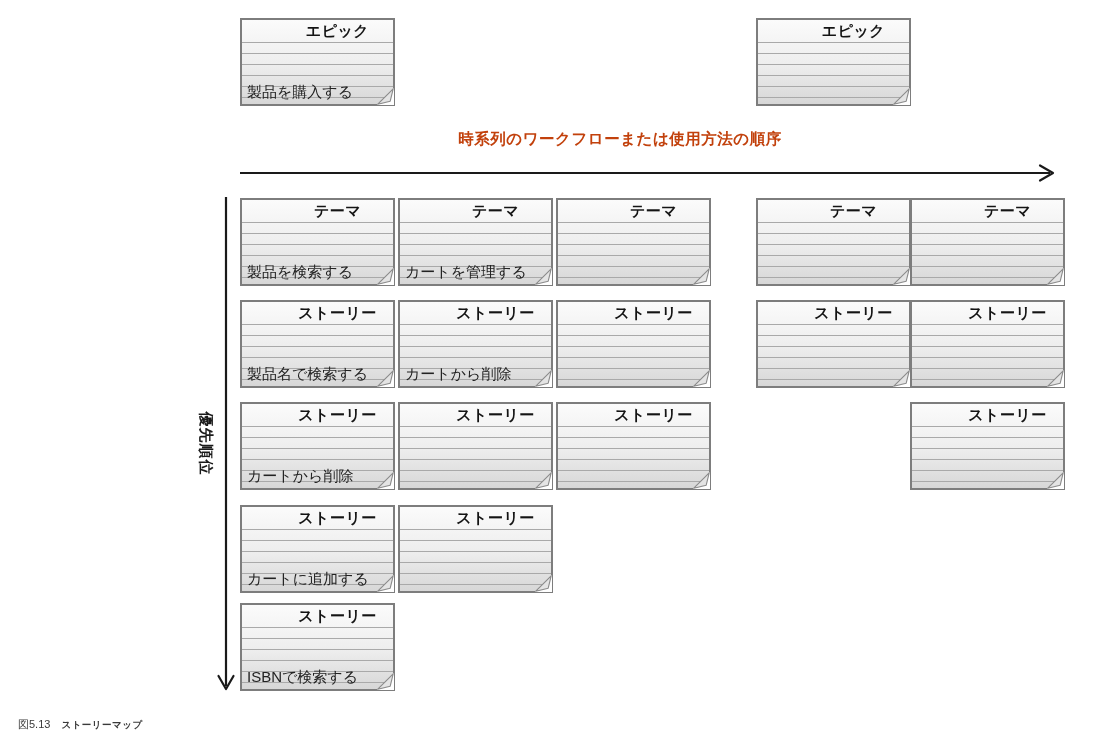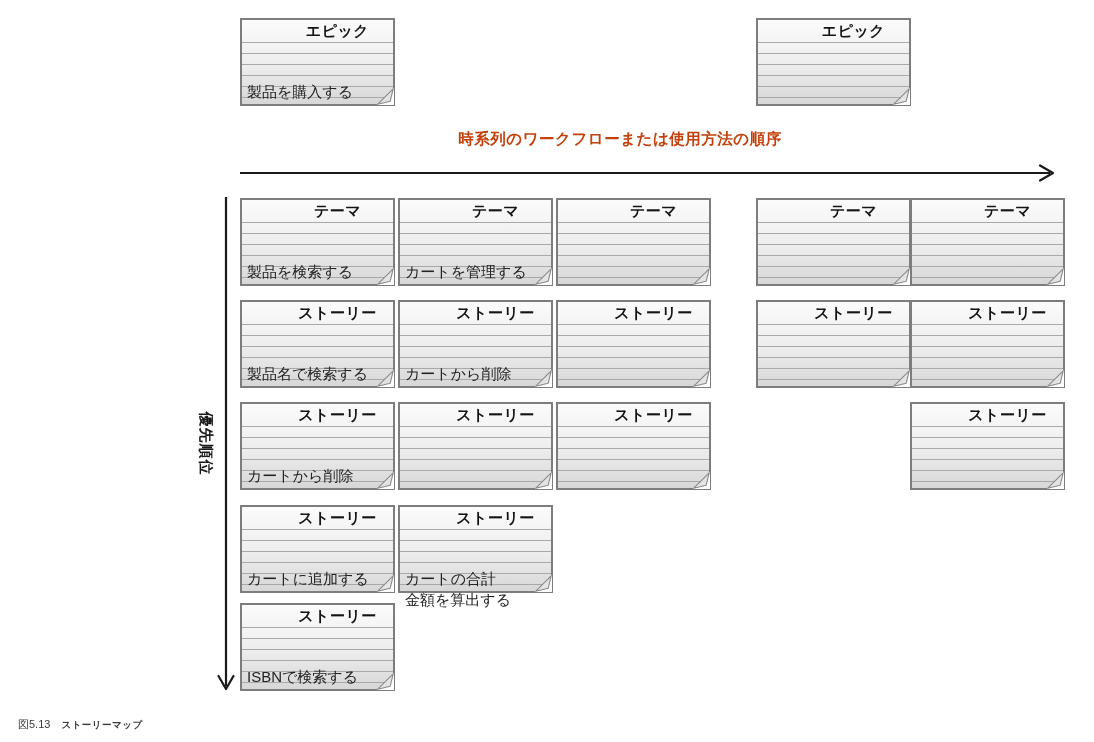--- a/index.html
+++ b/index.html
@@ -213,22 +213,20 @@
     <div class="card-lines"></div>
     <div class="card-body">カートに追加する</div>
     <svg class="fold" width="17" height="17" viewBox="0 0 17 17">
       <path d="M0,17 L17,17 L17,0 Z" fill="#ffffff"></path>
       <path d="M0.8,16.2 L16.2,0.8 L13.2,13.2 Z" fill="#e4e4e4" stroke="#8a8a8a" stroke-width="1.1" stroke-linejoin="round"></path>
     </svg>
   </div>
     <div class="card" style="left: 398px; top: 505px;">
     <div class="card-title">ストーリー</div>
     <div class="card-lines"></div>
-    <div class="card-body">カートの合計
-金額を算出する</div>
     <svg class="fold" width="17" height="17" viewBox="0 0 17 17">
       <path d="M0,17 L17,17 L17,0 Z" fill="#ffffff"></path>
       <path d="M0.8,16.2 L16.2,0.8 L13.2,13.2 Z" fill="#e4e4e4" stroke="#8a8a8a" stroke-width="1.1" stroke-linejoin="round"></path>
     </svg>
   </div>
     <div class="card" style="left: 240px; top: 603px;">
     <div class="card-title">ストーリー</div>
     <div class="card-lines"></div>
     <div class="card-body">ISBNで検索する</div>
     <svg class="fold" width="17" height="17" viewBox="0 0 17 17">

